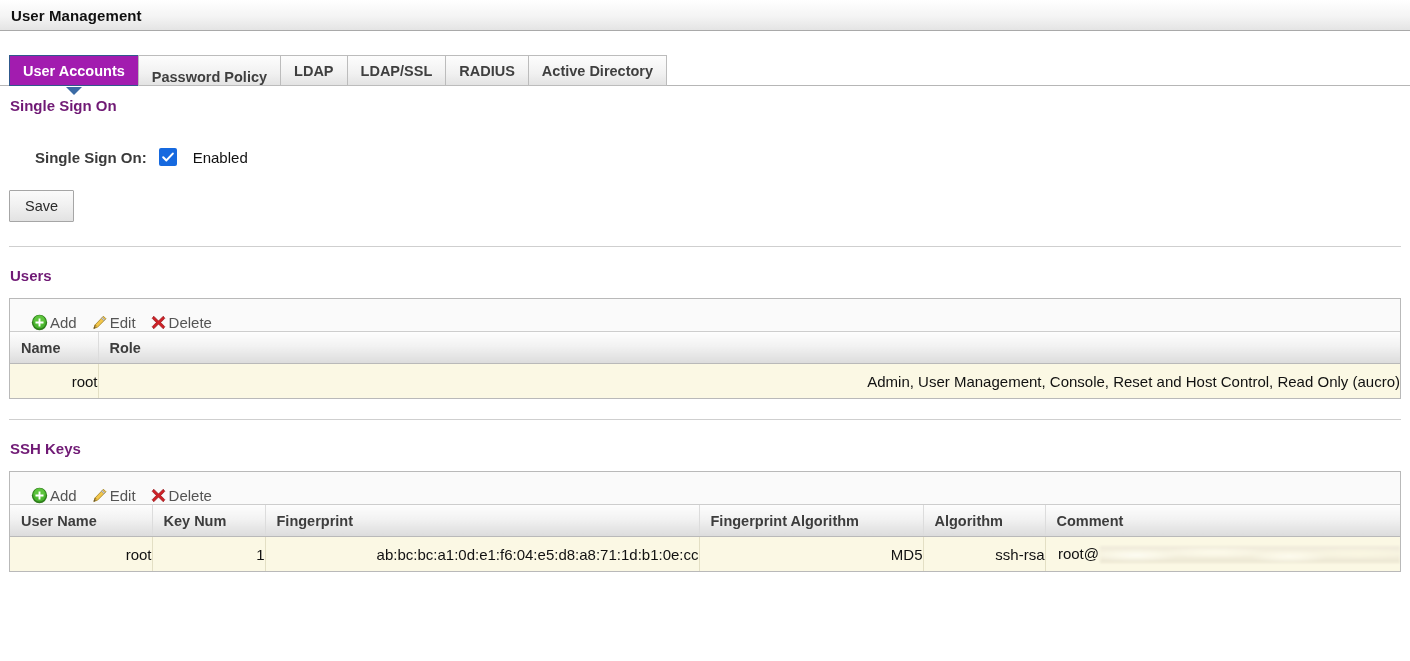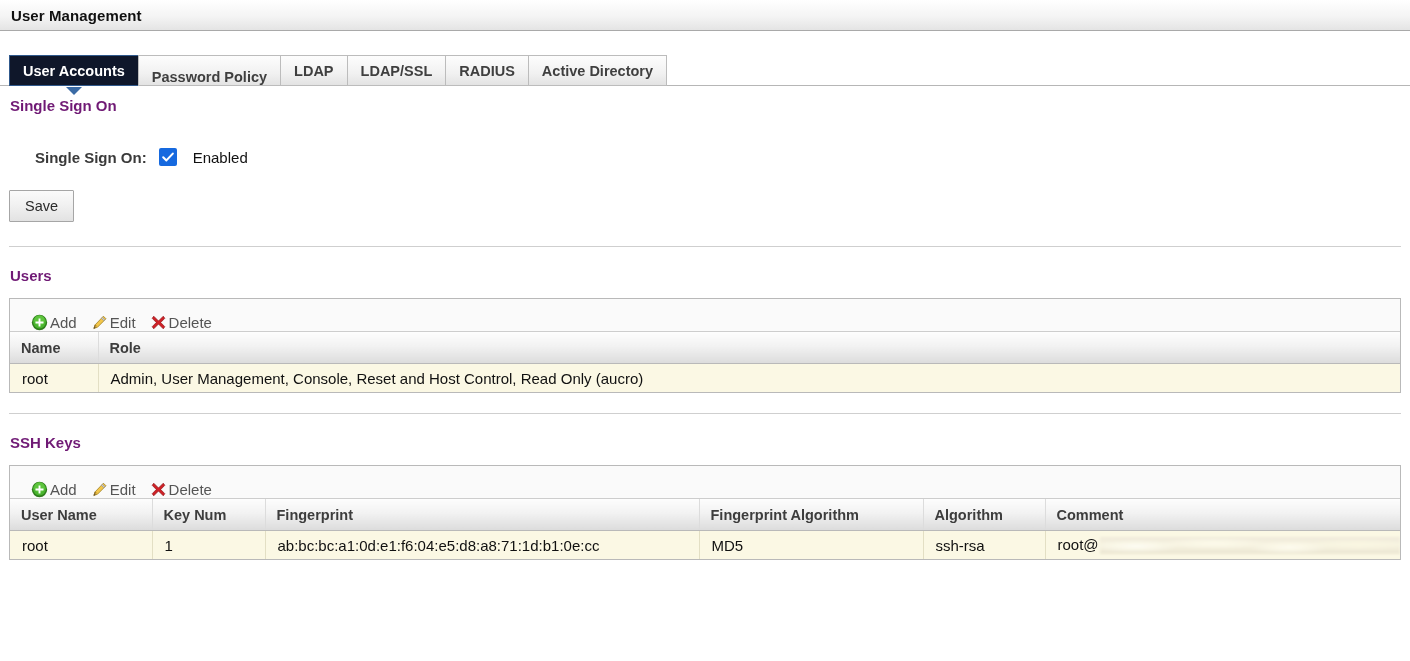--- a/index.html
+++ b/index.html
@@ -69,21 +69,21 @@
     color: #3f3f3f;
     background: linear-gradient(to bottom, #fdfdfd 0%, #f1f1f1 60%, #e3e3e3 100%);
     border: 1px solid #bcbcbc;
     border-right: none;
     cursor: pointer;
     white-space: nowrap;
     z-index: 2;
   }
   .tab:last-child { border-right: 1px solid #bcbcbc; }
   .tab.active {
-    background: #0f172a;
+    background: #a21caf;
     border-color: #30598c;
     color: #ffffff;
   }
   .tab.active + .tab { border-left: 1px solid #bcbcbc; align-items: flex-end; }
   .tab-caret {
     position: absolute;
     left: 50%;
     transform: translateX(-50%);
     top: 31px;
     width: 0;
@@ -197,28 +197,29 @@
     font-size: 14.5px;
     font-weight: bold;
     color: #3d3d3d;
     text-align: left;
     padding: 0 0 0 11px;
     white-space: nowrap;
     overflow: hidden;
   }
   table.dgrid th:last-child { border-right: none; }
   table.dgrid td {
-    height: 28px;
+    height: 34px;
     background: #fbf8e4;
     border-right: 1px solid #e3dfc4;
     font-size: 15px;
     color: #111111;
     padding: 0 0 0 12px;
     white-space: nowrap;
     overflow: hidden;
+    text-align: right;
   }
   table.dgrid td:last-child { border-right: none; }
   tr.grid-row { cursor: pointer; }
 
   .redact {
     display: inline-block;
     vertical-align: middle;
     width: 300px;
     height: 17px;
     margin-left: 1px;

